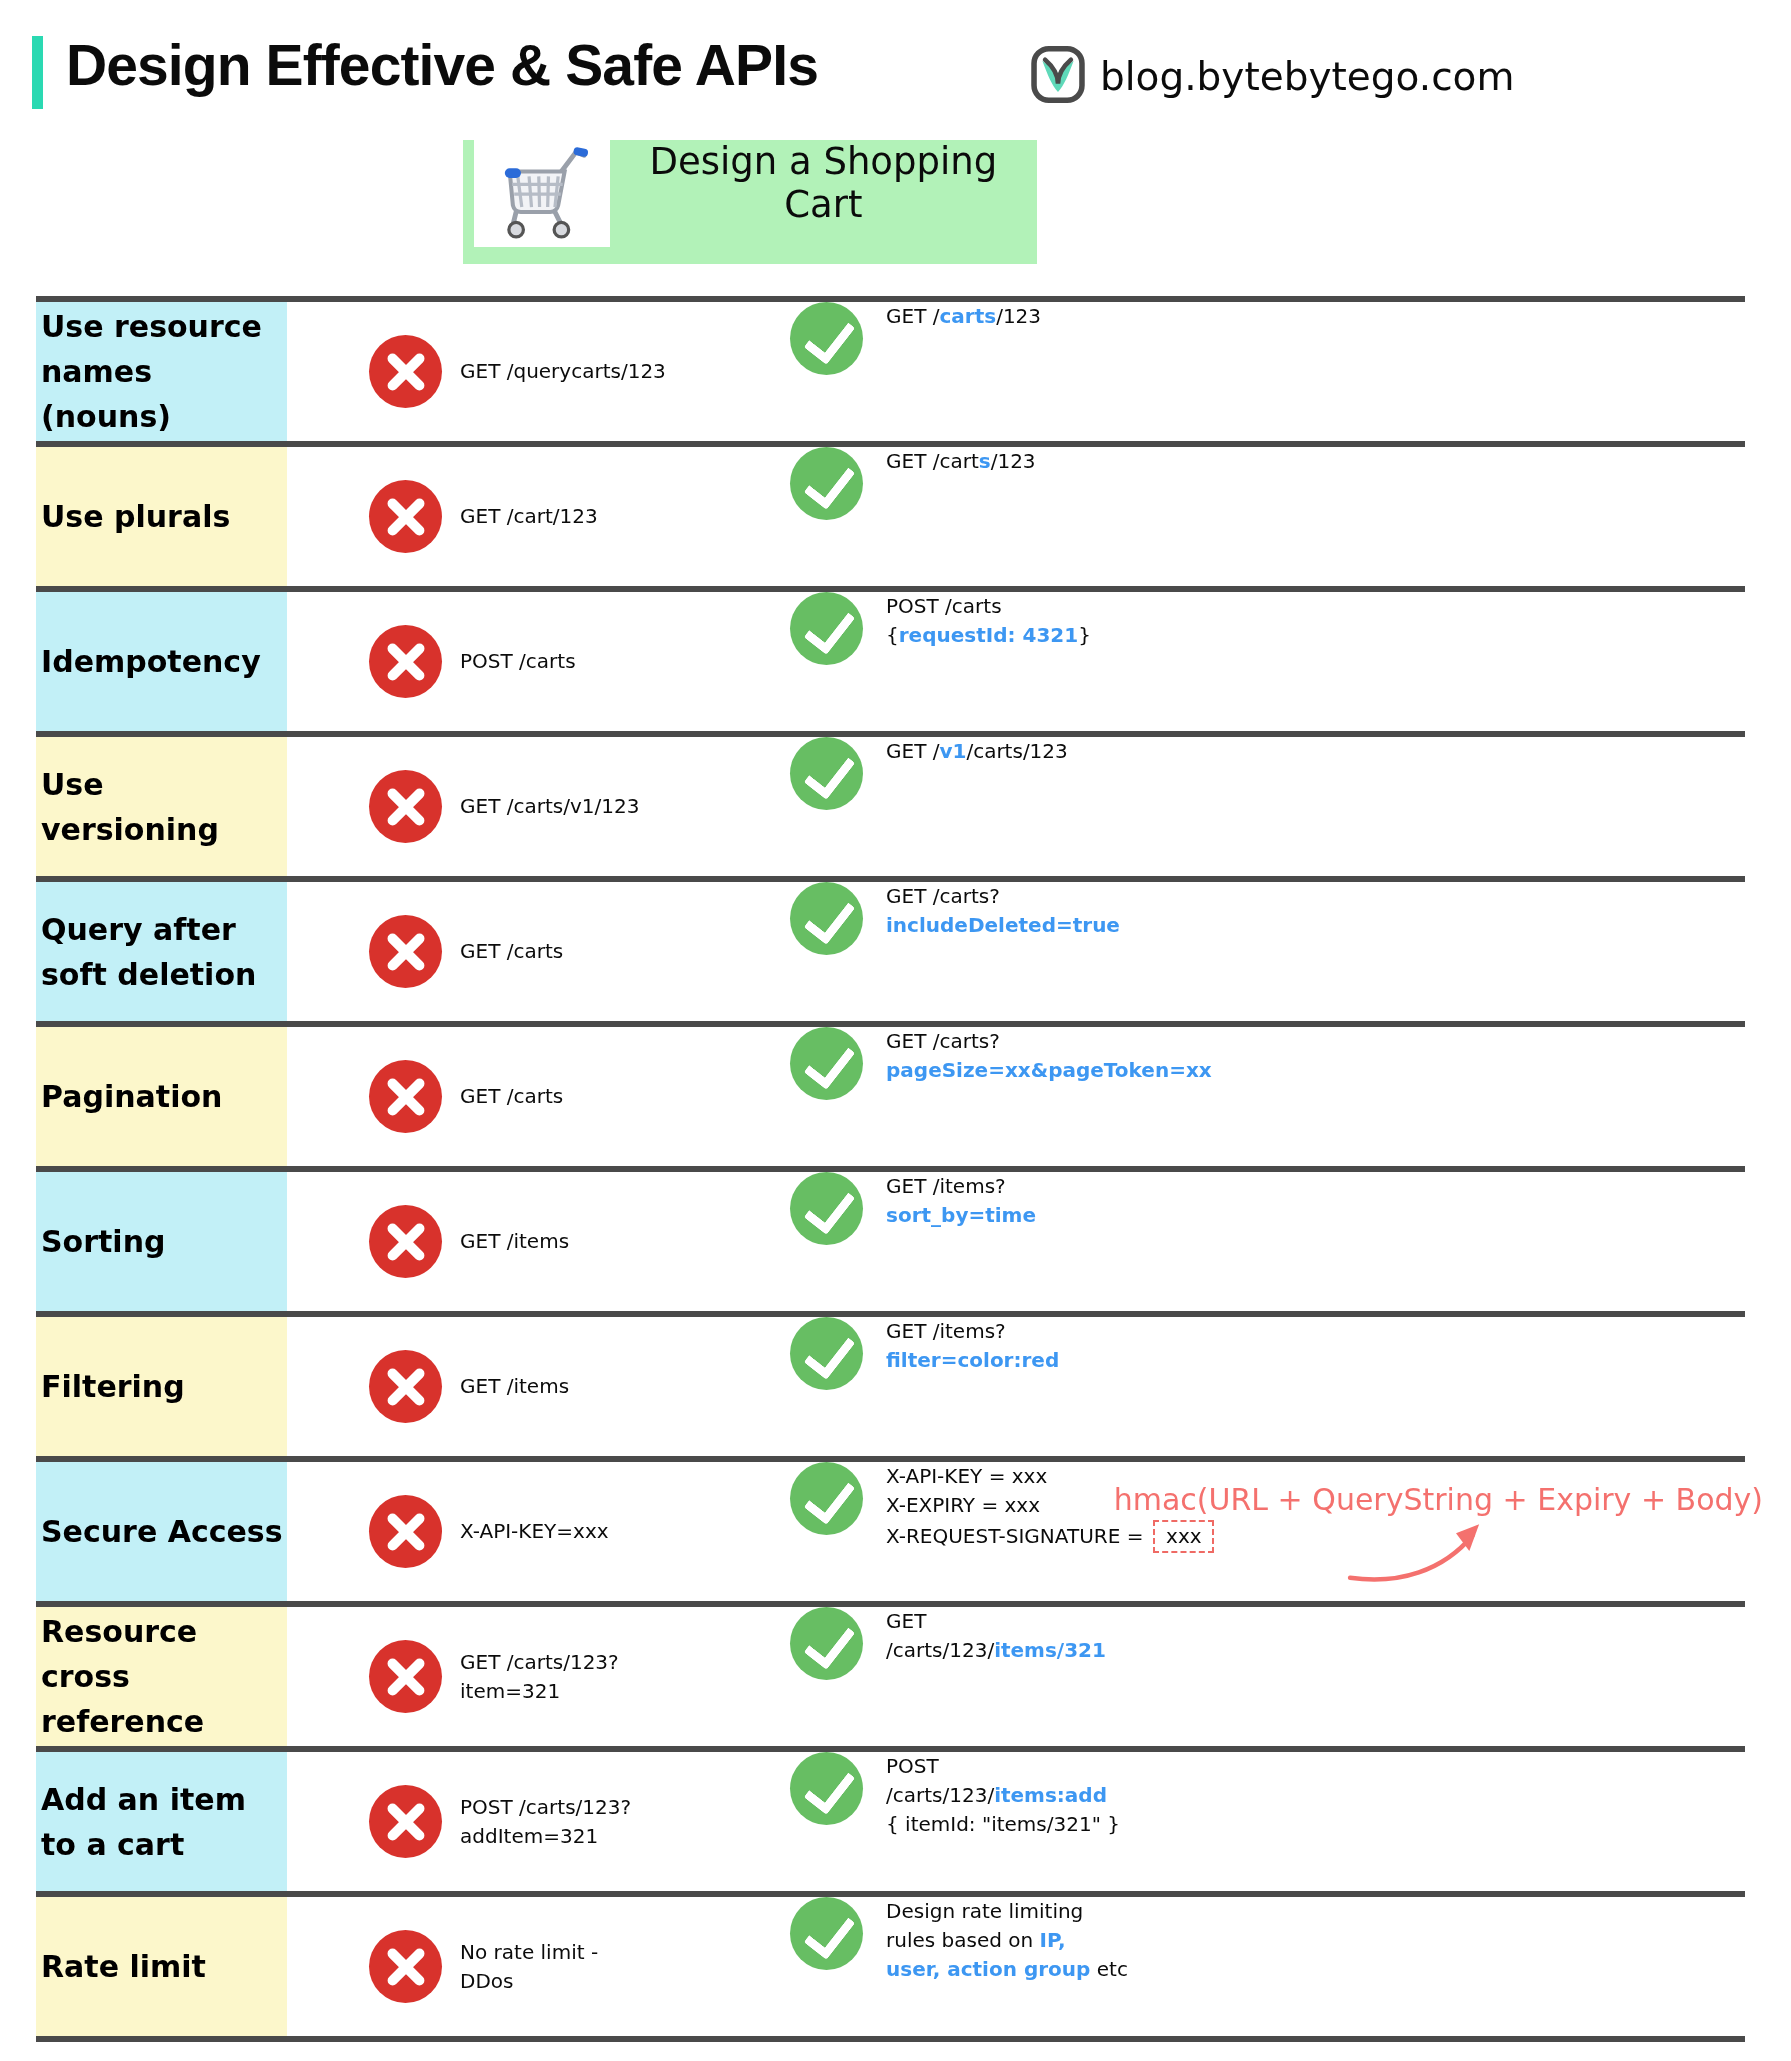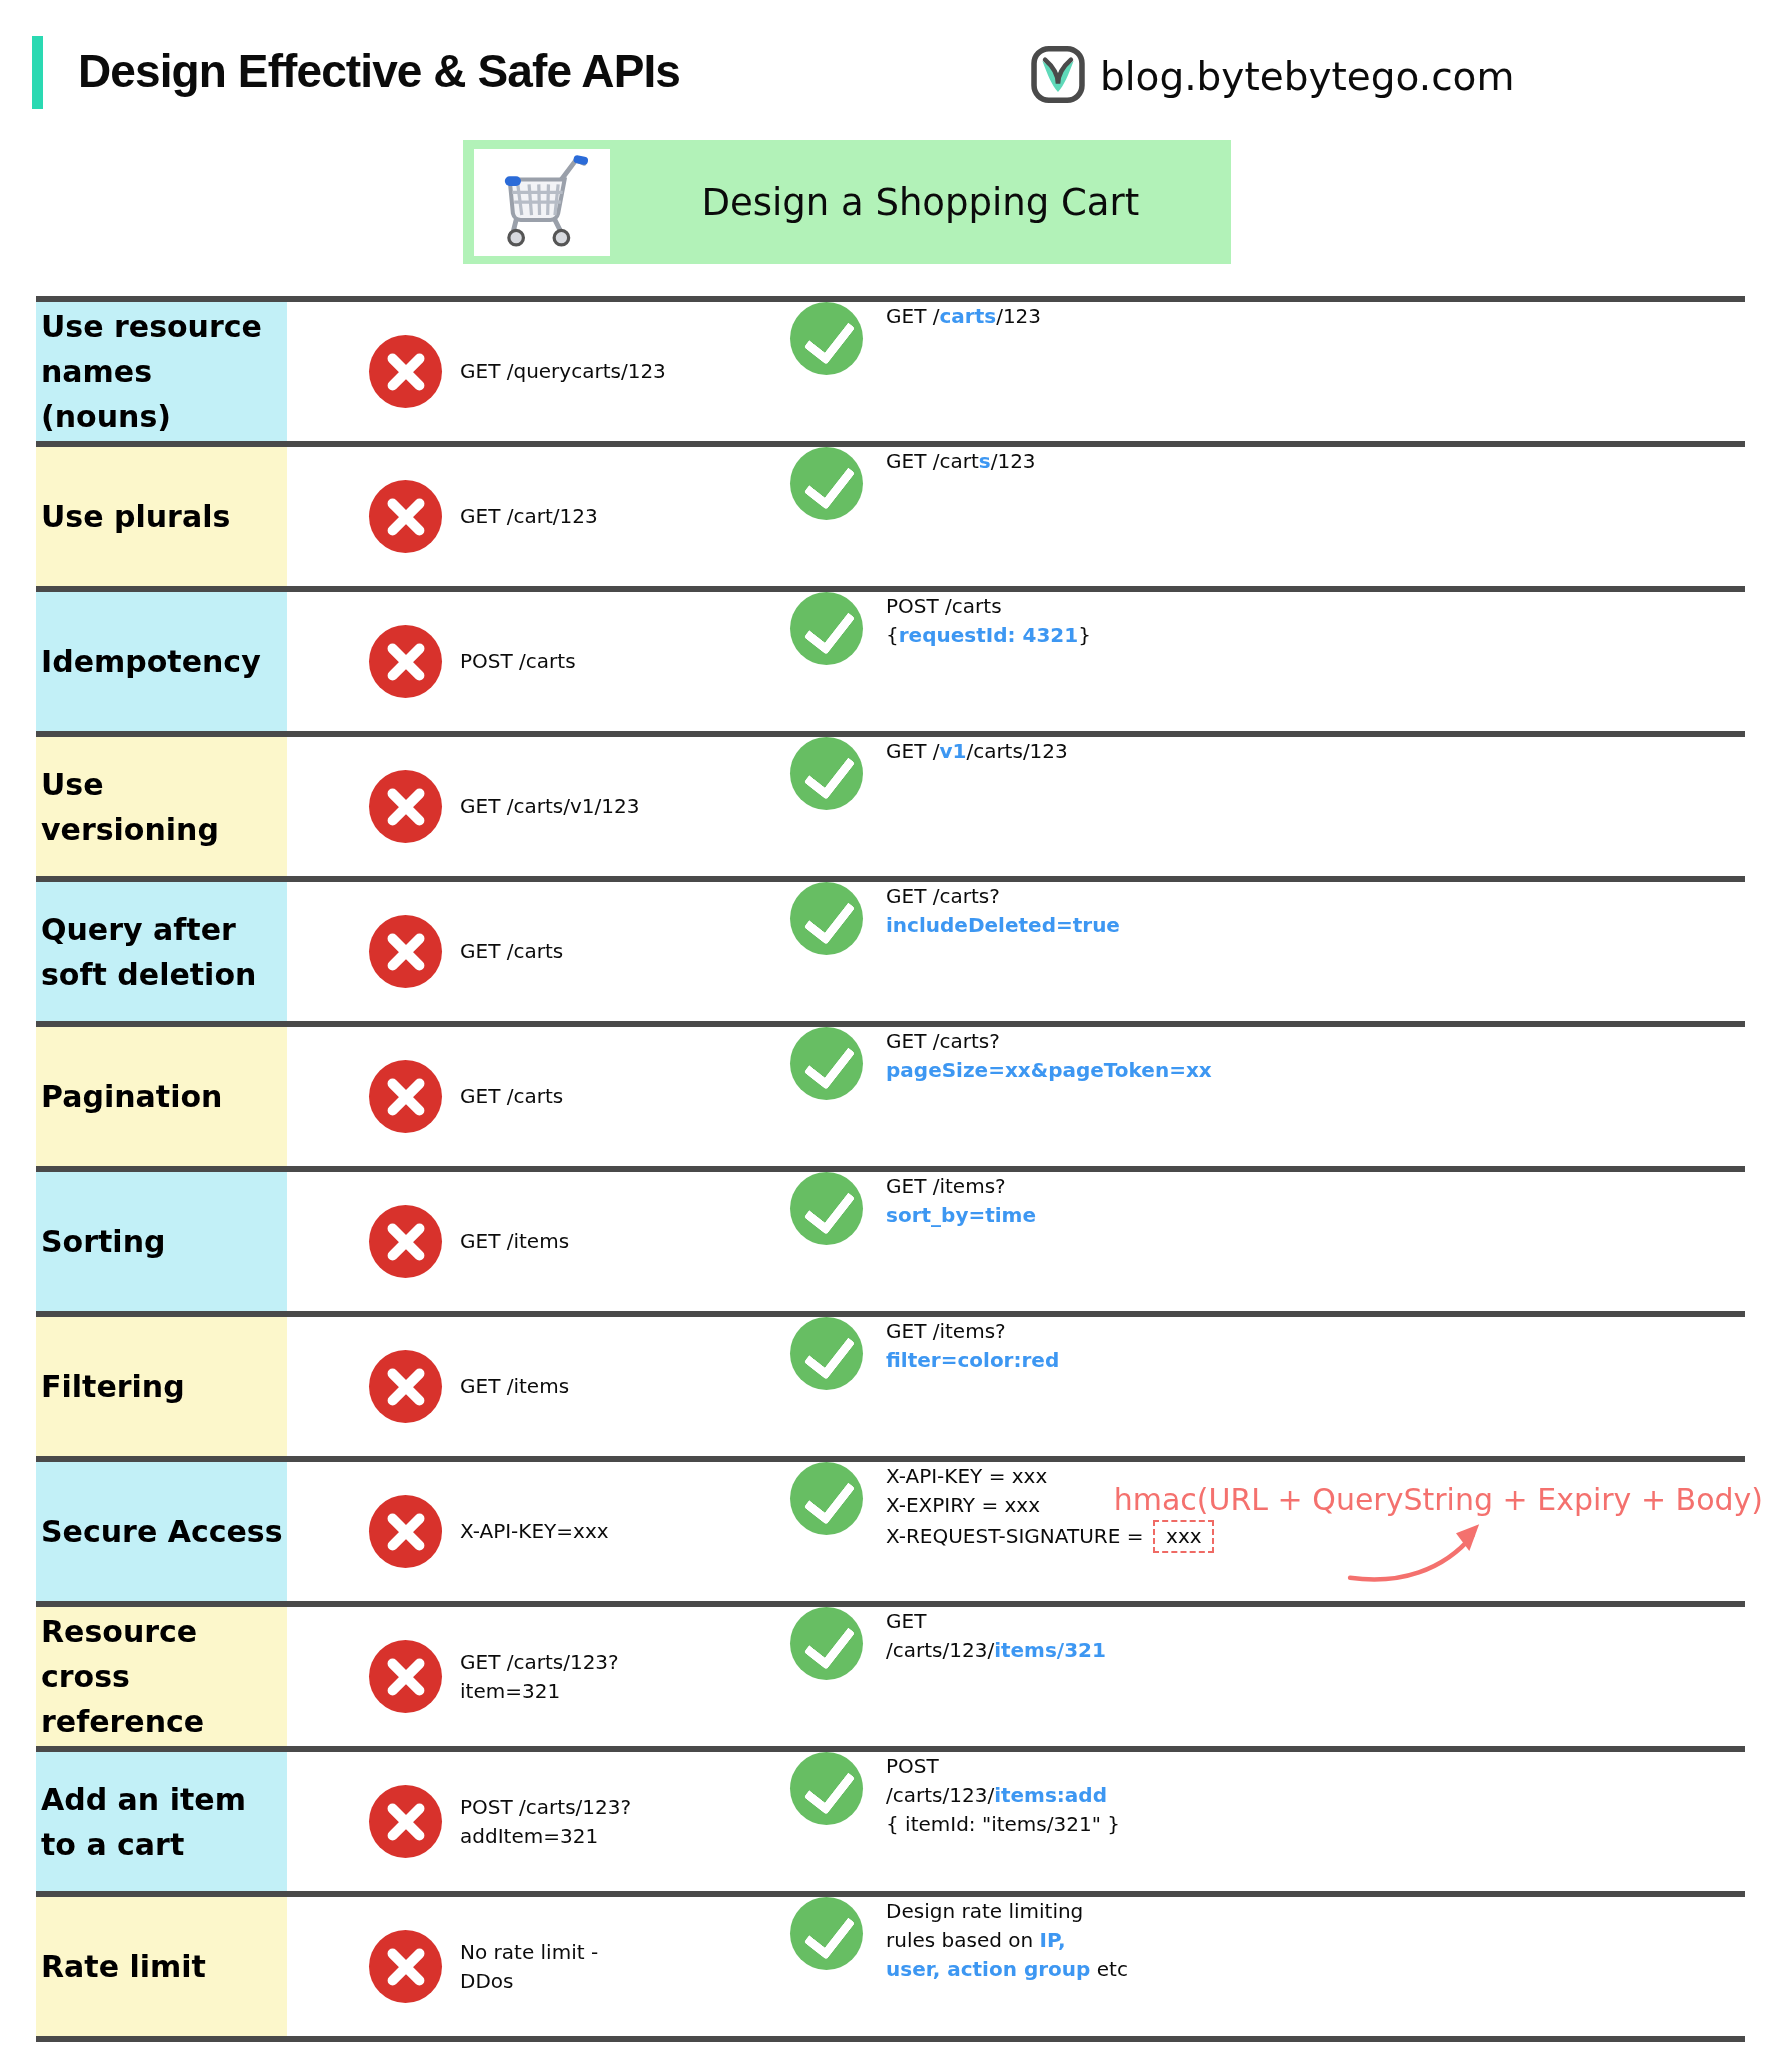--- a/index.html
+++ b/index.html
@@ -15,31 +15,31 @@
   }
   html,body{margin:0;padding:0;}
   body{
     width:1791px;height:2062px;position:relative;background:#ffffff;
     font-family:"DejaVu Sans",sans-serif;color:#111;
   }
 
   
   .accent-bar{position:absolute;left:32px;top:36px;width:10.7px;height:73px;background:var(--accent);}
   .page-title{
-    position:absolute;left:66px;top:32px;margin:12px;
+    position:absolute;left:66px;top:32px;margin:0;
     font-family:"Liberation Sans",sans-serif;font-weight:bold;
-    font-size:46px;letter-spacing:-0.9px;color:#0b0b0b;
+    font-size:57px;letter-spacing:-0.9px;color:#0b0b0b;
   }
   .site{position:absolute;left:1100px;top:54px;font-size:39px;color:#0b0b0b;}
   .logo{position:absolute;left:1030px;top:45px;}
 
   
   .banner{
-    position:absolute;left:463px;top:140px;width:768px;height:124px;
-    background:var(--banner);display:flex;align-items:center;
+    position:absolute;left:463px;top:140px;width:574px;height:124px;
+    background:var(--banner);display:flex;align-items:flex-start;
   }
   .cart-box{
     width:136px;height:107px;margin-left:10.7px;background:#ffffff;
     display:flex;align-items:center;justify-content:center;flex:none;
   }
   .banner-caption{flex:1;text-align:center;font-size:37px;font-weight:500;color:#0b0b0b;}
 
   
   .rules-table{
     position:absolute;left:36px;top:296px;width:1709px;

